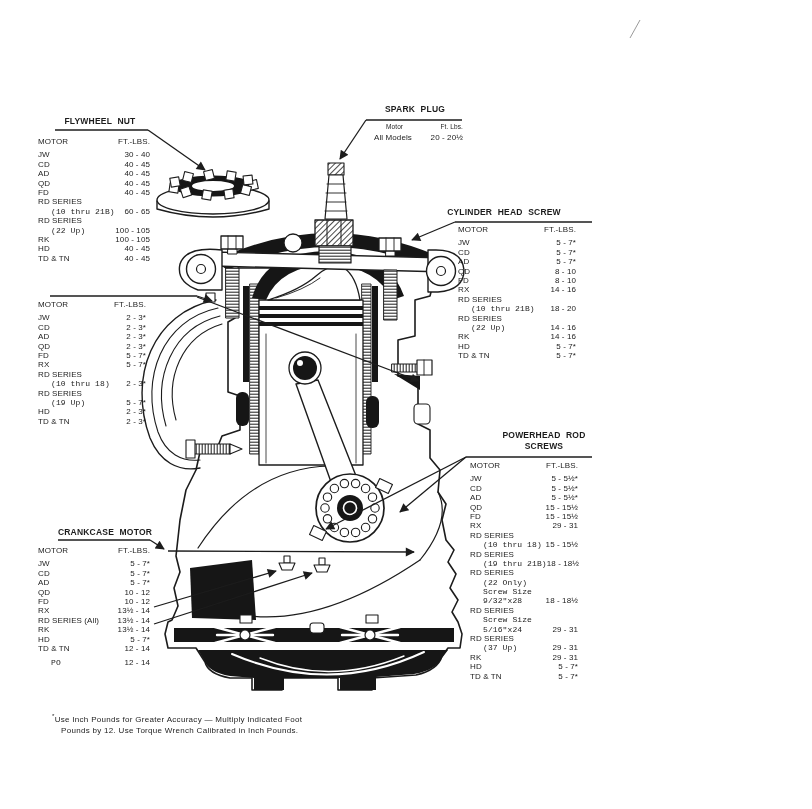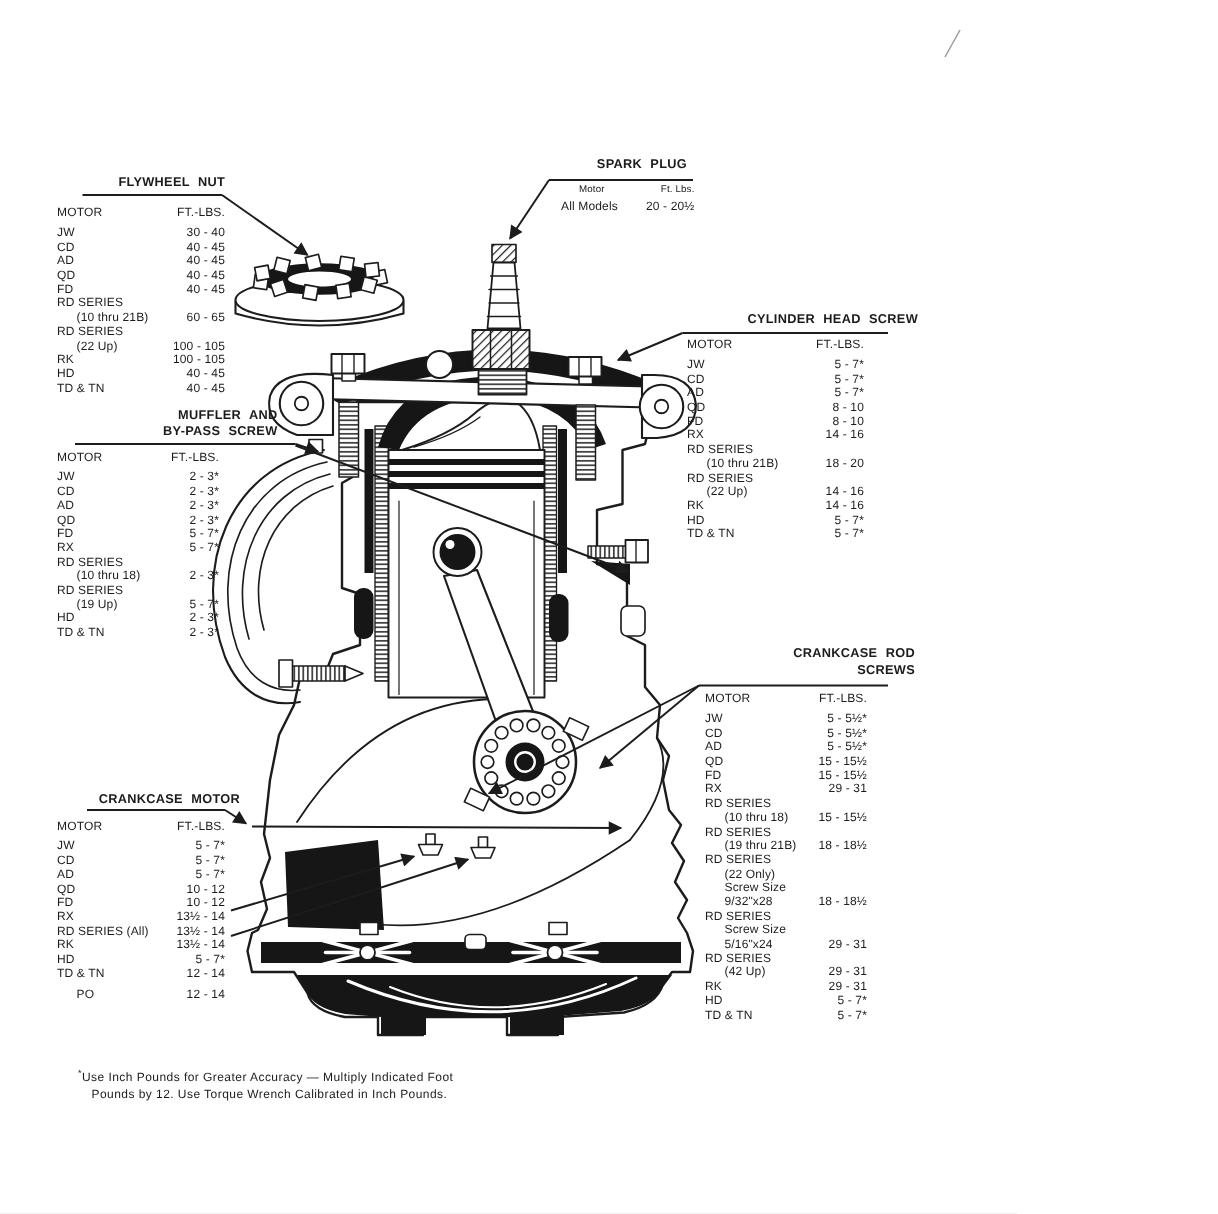--- a/index.html
+++ b/index.html
@@ -1,26 +1,26 @@
 <!DOCTYPE html>
 <html><head>
 <meta charset="utf-8">
 <style>
   html,body{margin:0;padding:0;background:#e8e8e8;}
   .page{position:relative;width:812px;height:809px;background:#ffffff;overflow:hidden;
         font-family:"Liberation Sans",sans-serif;color:#1c1c1c;}
   svg.art{position:absolute;left:0;top:0;z-index:1;}
   .ttl{position:absolute;z-index:2;font-weight:bold;font-size:8.5px;letter-spacing:.2px;
-       word-spacing:3px;text-align:right;line-height:11px;}
+       word-spacing:3px;text-align:center;line-height:11px;}
   .tbl{position:absolute;z-index:2;font-size:8px;letter-spacing:.1px;}
   .thead{display:flex;height:9.4px;line-height:9.4px;margin-bottom:4px;}
   .trow{display:flex;height:9.4px;line-height:9.4px;}
   .motor{white-space:pre;}
   .val{margin-left:auto;white-space:pre;}
-  .trow.indent .motor{padding-left:13px;}
+  .trow.indent .motor{padding-left:13px;font-family:Liberation Mono, monospace;}
   .trow.gap{margin-top:5px;text-align:center;}
   .spark .thead{font-size:6.5px;margin-bottom:2px;height:8px;line-height:8px;}
   .spark .thead .motor{padding-left:20px;}
   .spark .trow .motor{padding-left:8px;}
   .footnote{position:absolute;z-index:2;font-size:8px;line-height:11.5px;letter-spacing:.3px;}
   .footnote .l2{padding-left:9px;}
   sup{font-size:6px;vertical-align:super;}
   .caption{position:absolute;z-index:2;font-family:"Liberation Serif",serif;font-weight:bold;
            font-size:13.5px;letter-spacing:.9px;word-spacing:2px;text-align:center;}
 </style>
@@ -337,21 +337,21 @@
     </div>
     <div>
 
     <div class="trow">
         <span class="motor">All Models</span>
         <span class="val">20 - 20½</span>
       </div>
       </div>
   </div>
 
-  <div class="ttl" style="left:476px;top:207px;width:136px;">CYLINDER HEAD SCREW</div>
+  <div class="ttl" style="left:436px;top:207px;width:136px;">CYLINDER HEAD SCREW</div>
   <div class="tbl" style="left:458px;top:225px;width:118px;">
     <div class="thead">
       <span class="motor">MOTOR</span>
       <span class="val">FT.-LBS.</span>
     </div>
     <div>
 
     <div class="trow">
         <span class="motor">JW</span>
         <span class="val">5 - 7*</span>
@@ -400,24 +400,20 @@
         <span class="motor">HD</span>
         <span class="val">5 - 7*</span>
       </div>
         <div class="trow">
         <span class="motor">TD &amp; TN</span>
         <span class="val">5 - 7*</span>
       </div>
       </div>
   </div>
 
-  <div class="ttl" style="left:60px;top:271px;width:125px;">
-    <div>MUFFLER AND</div>
-    <div>BY-PASS SCREW</div>
-  </div>
   <div class="tbl" style="left:38px;top:300px;width:108px;">
     <div class="thead">
       <span class="motor">MOTOR</span>
       <span class="val">FT.-LBS.</span>
     </div>
     <div>
 
     <div class="trow">
         <span class="motor">JW</span>
         <span class="val">2 - 3*</span>
@@ -463,21 +459,21 @@
         <span class="val">2 - 3*</span>
       </div>
         <div class="trow">
         <span class="motor">TD &amp; TN</span>
         <span class="val">2 - 3*</span>
       </div>
       </div>
   </div>
 
   <div class="ttl" style="left:478px;top:430px;width:132px;">
-    <div>CRANKCASE ROD</div>
+    <div>POWERHEAD ROD</div>
     <div>SCREWS</div>
   </div>
   <div class="tbl" style="left:470px;top:461px;width:108px;">
     <div class="thead">
       <span class="motor">MOTOR</span>
       <span class="val">FT.-LBS.</span>
     </div>
     <div>
 
     <div class="trow">
@@ -546,21 +542,21 @@
       </div>
         <div class="trow indent">
         <span class="motor">5/16"x24</span>
         <span class="val">29 - 31</span>
       </div>
         <div class="trow">
         <span class="motor">RD SERIES</span>
         <span class="val"></span>
       </div>
         <div class="trow indent">
-        <span class="motor">(42 Up)</span>
+        <span class="motor">(37 Up)</span>
         <span class="val">29 - 31</span>
       </div>
         <div class="trow">
         <span class="motor">RK</span>
         <span class="val">29 - 31</span>
       </div>
         <div class="trow">
         <span class="motor">HD</span>
         <span class="val">5 - 7*</span>
       </div>

